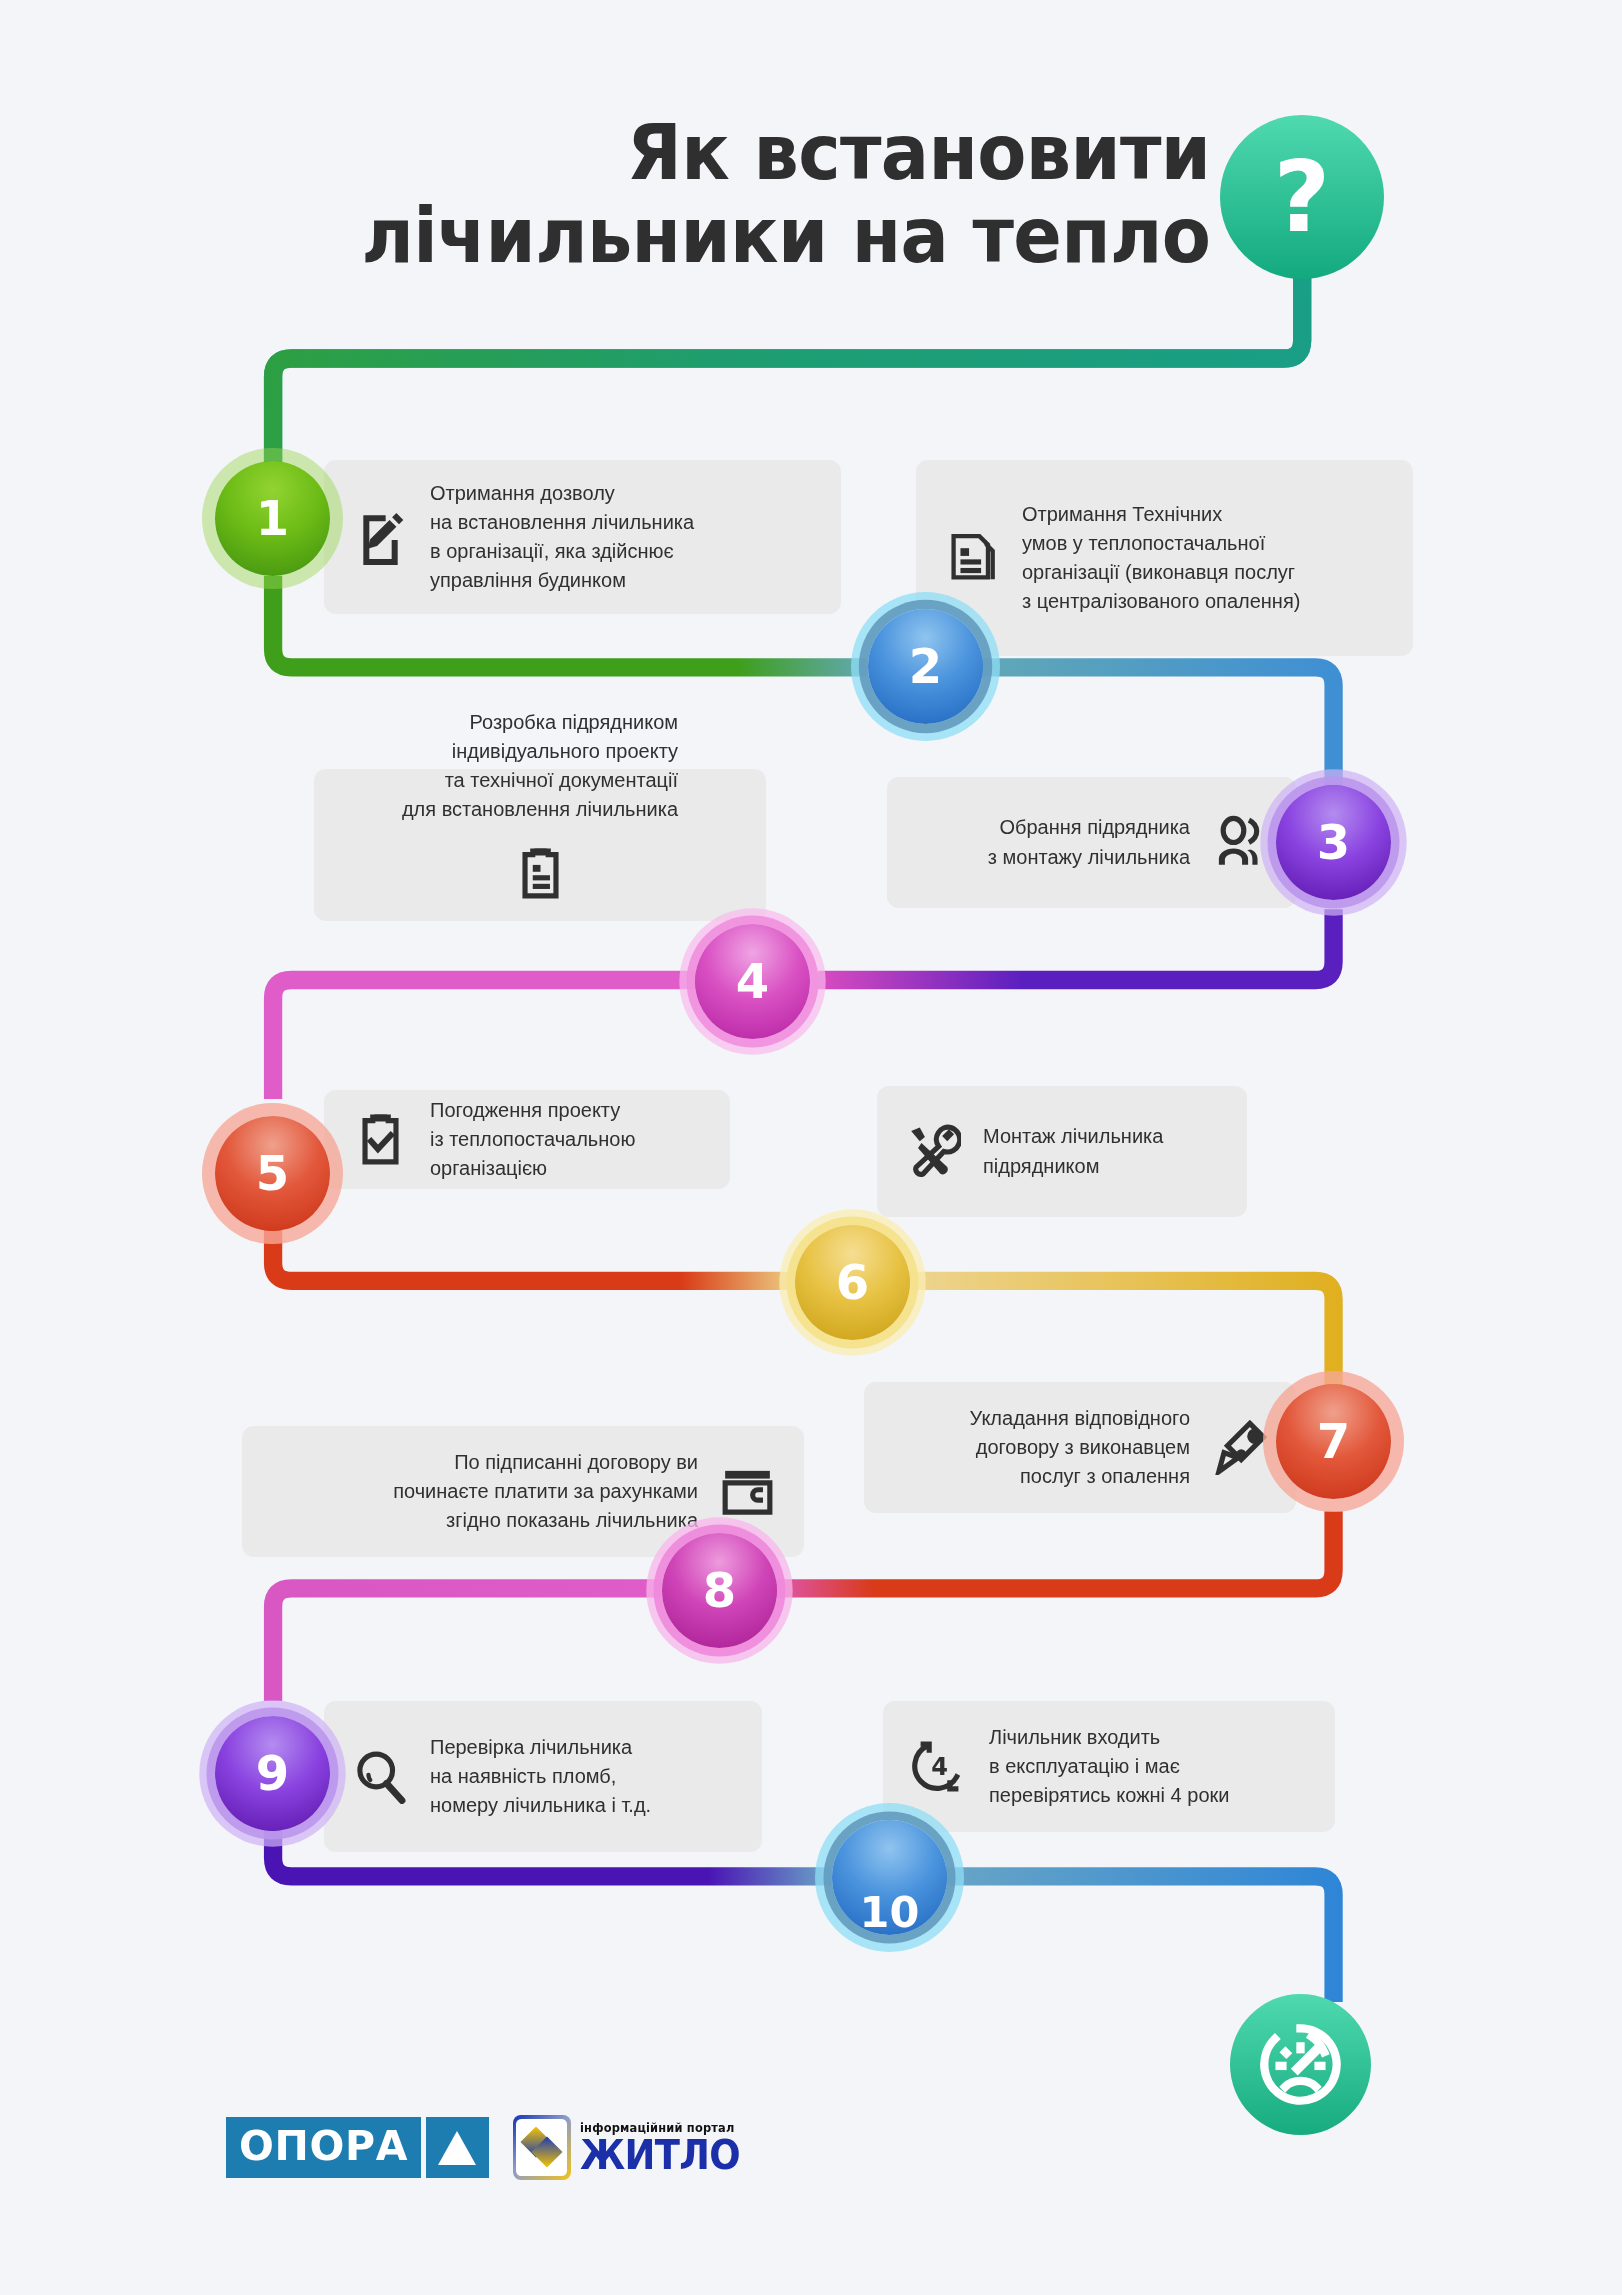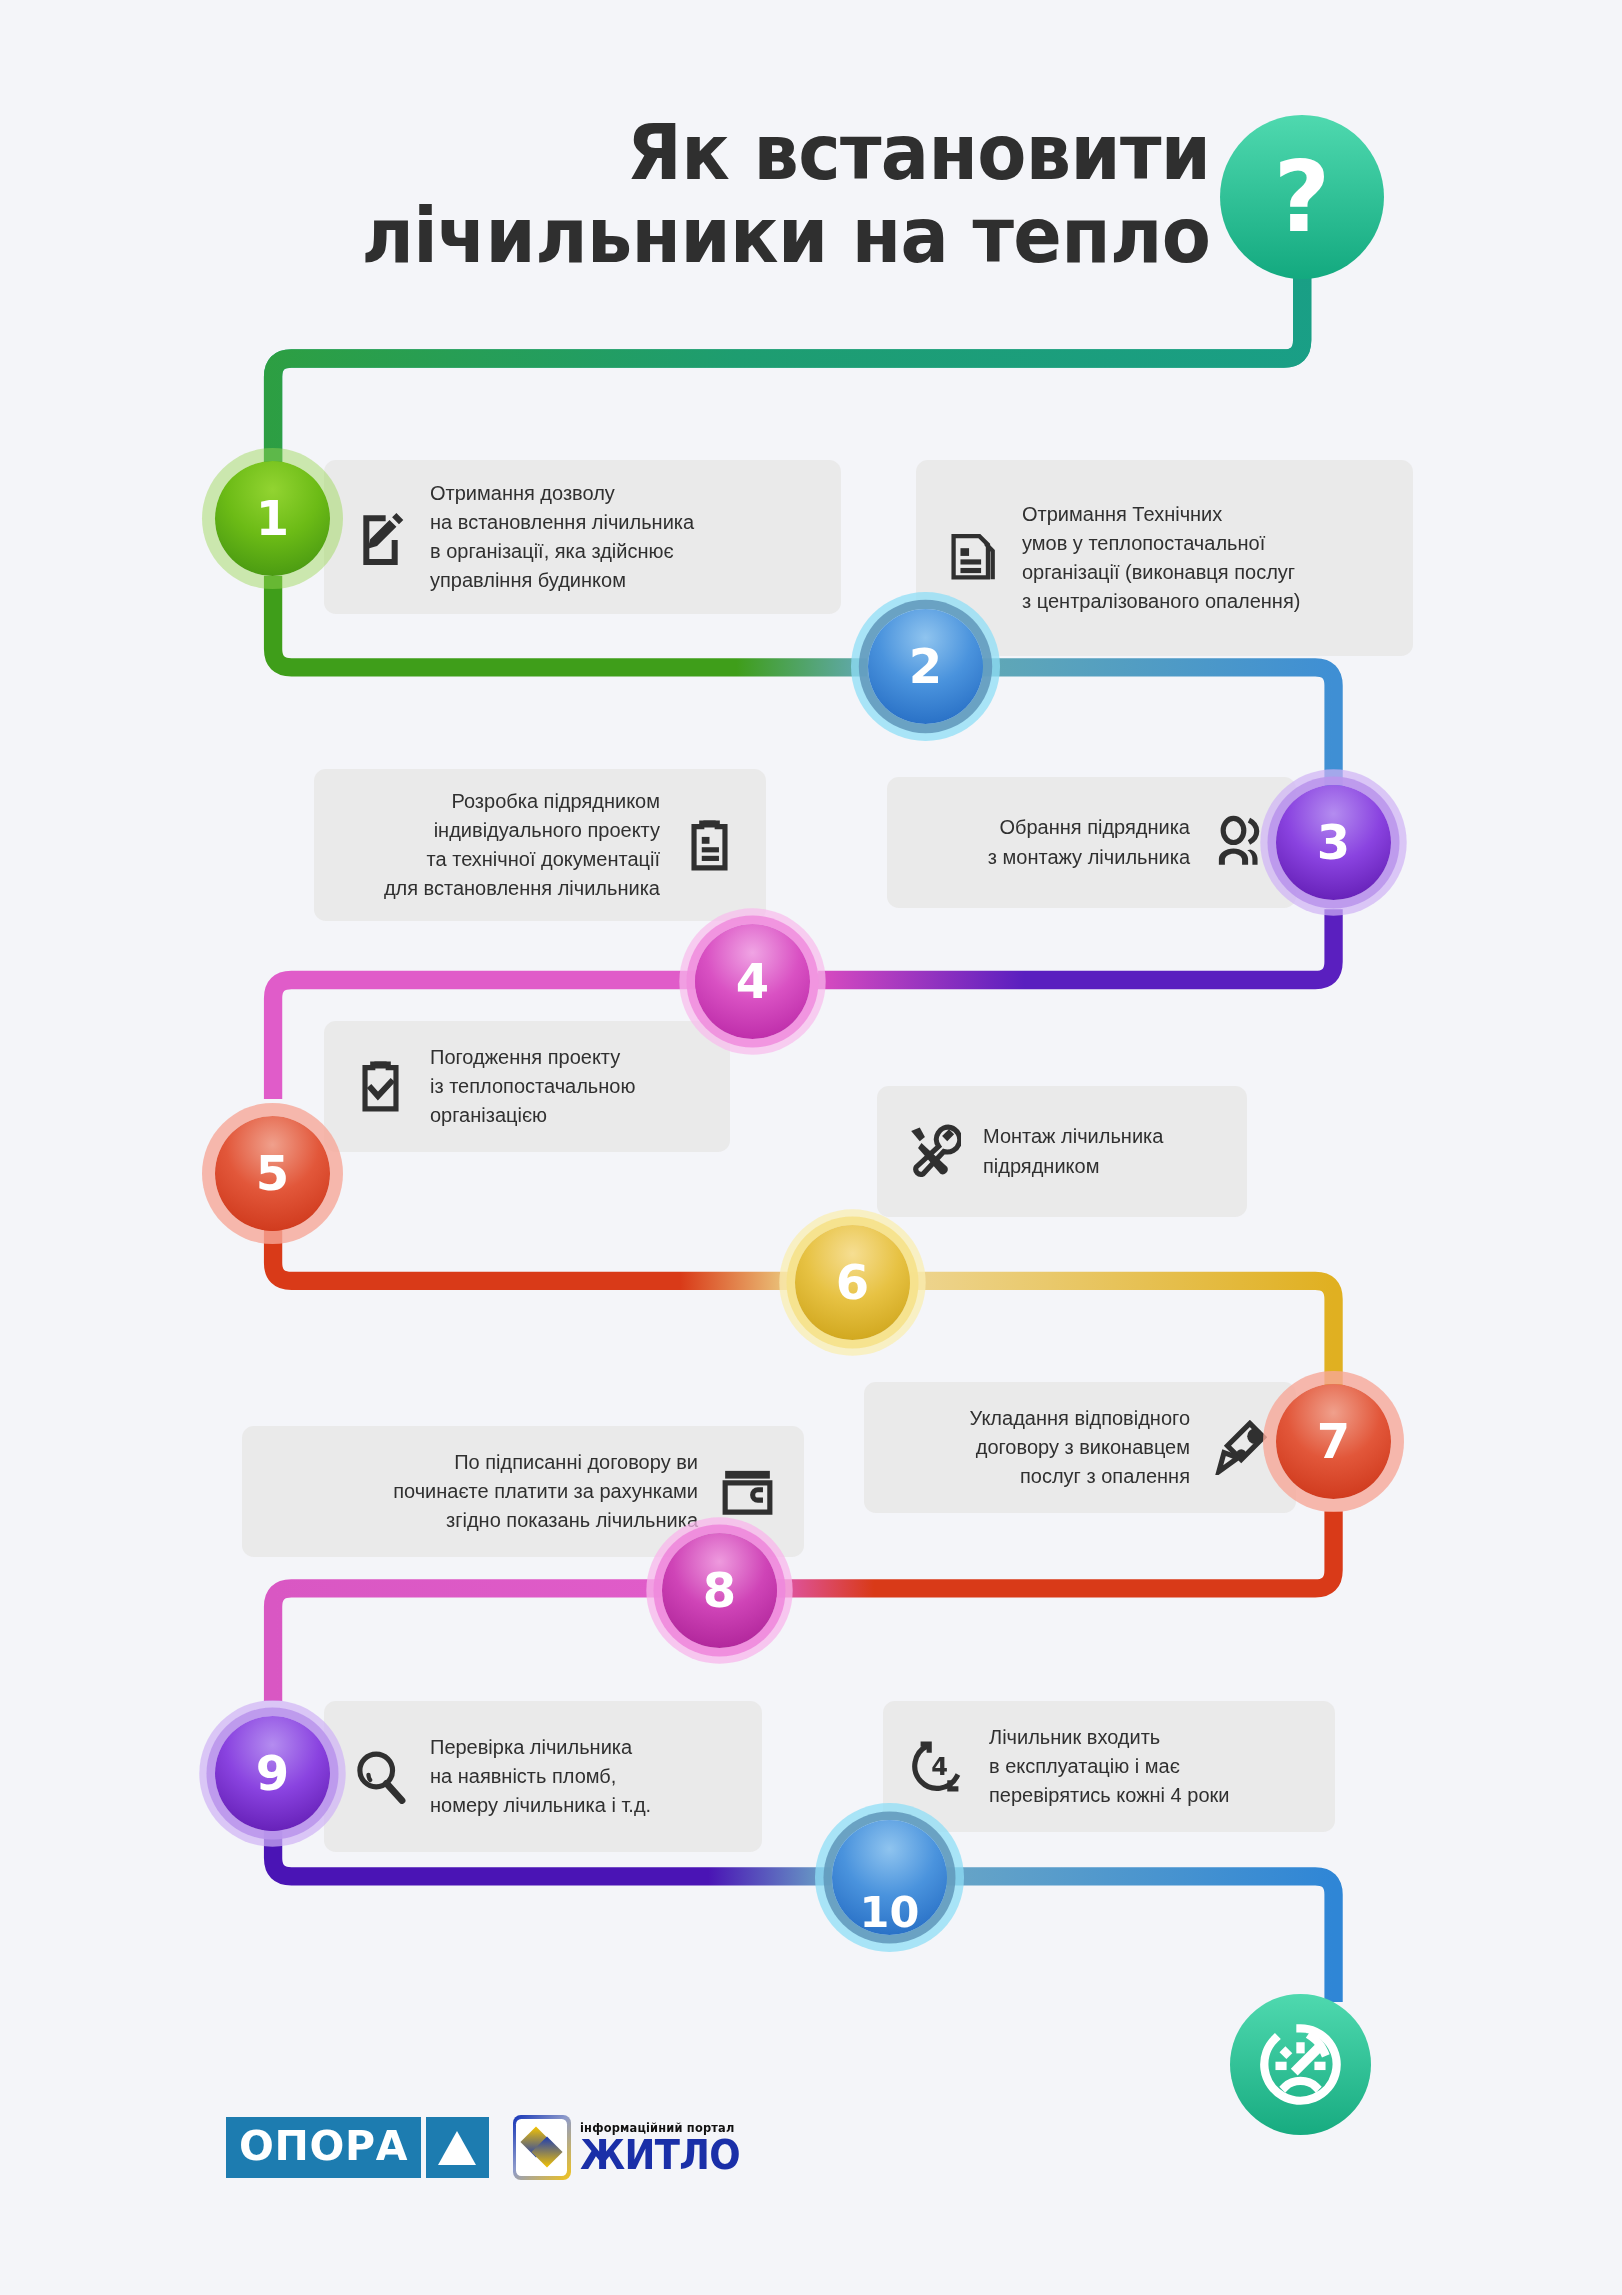--- a/index.html
+++ b/index.html
@@ -315,42 +315,42 @@
         <path d="M45 40c5 2 8 6 8 11v7h-6v-7c0-4-2-8-6-10z"></path>
       </svg>
     </span>
   </div>
   <div class="badge" style="left:1276px; top:785px;
               background:radial-gradient(circle at 50% 25%, #b48cf0 0%, #8a43e0 45%, #5813a8 100%);
               box-shadow:0 0 0 8.5px rgba(186,150,236,0.9), 0 0 0 15.7px rgba(206,178,245,0.7);">
     <span class="num">3</span>
   </div>
 
-  <div class="card align-right" style="left:314px; top:769px; width:452px; height:152px;">
+  <div class="card align-right" style="left:314px; top:769px; width:452px; height:152px;flex-direction:column;">
     <span class="txt">Розробка підрядником
 індивідуального проекту
 та технічної документації
 для встановлення лічильника</span>
     <span class="ico">
       <svg viewBox="0 0 64 64" fill="currentColor">
         <path d="M14 10h9V6h18v4h9v48H14z" fill="none" stroke="currentColor" stroke-width="6"></path>
         <path d="M26 3h12a3 3 0 013 3v5H23V6a3 3 0 013-3z"></path>
         <rect x="23" y="22" width="9" height="8"></rect>
         <rect x="23" y="34" width="20" height="6"></rect>
         <rect x="23" y="44" width="20" height="6"></rect>
       </svg>
     </span>
   </div>
   <div class="badge" style="left:695px; top:924px;
               background:radial-gradient(circle at 50% 25%, #f0a4e4 0%, #d951c3 45%, #b31fa0 100%);
               box-shadow:0 0 0 8.5px rgba(240,143,222,0.9), 0 0 0 15.7px rgba(248,186,237,0.7);">
     <span class="num">4</span>
   </div>
 
-  <div class="card align-left" style="left:324px; top:1021px; width:406px; height:131px;">
+  <div class="card align-left" style="left:324px; top:1090px; width:406px; height:99px;">
     <span class="ico">
       <svg viewBox="0 0 64 64" fill="currentColor">
         <path d="M14 10h9V6h18v4h9v48H14z" fill="none" stroke="currentColor" stroke-width="6"></path>
         <path d="M26 3h12a3 3 0 013 3v5H23V6a3 3 0 013-3z"></path>
         <path d="M21 34l8 9 15-16" fill="none" stroke="currentColor" stroke-width="7" stroke-linecap="square"></path>
       </svg>
     </span>
     <span class="txt">Погодження проекту
 із теплопостачальною
 організацією</span>

